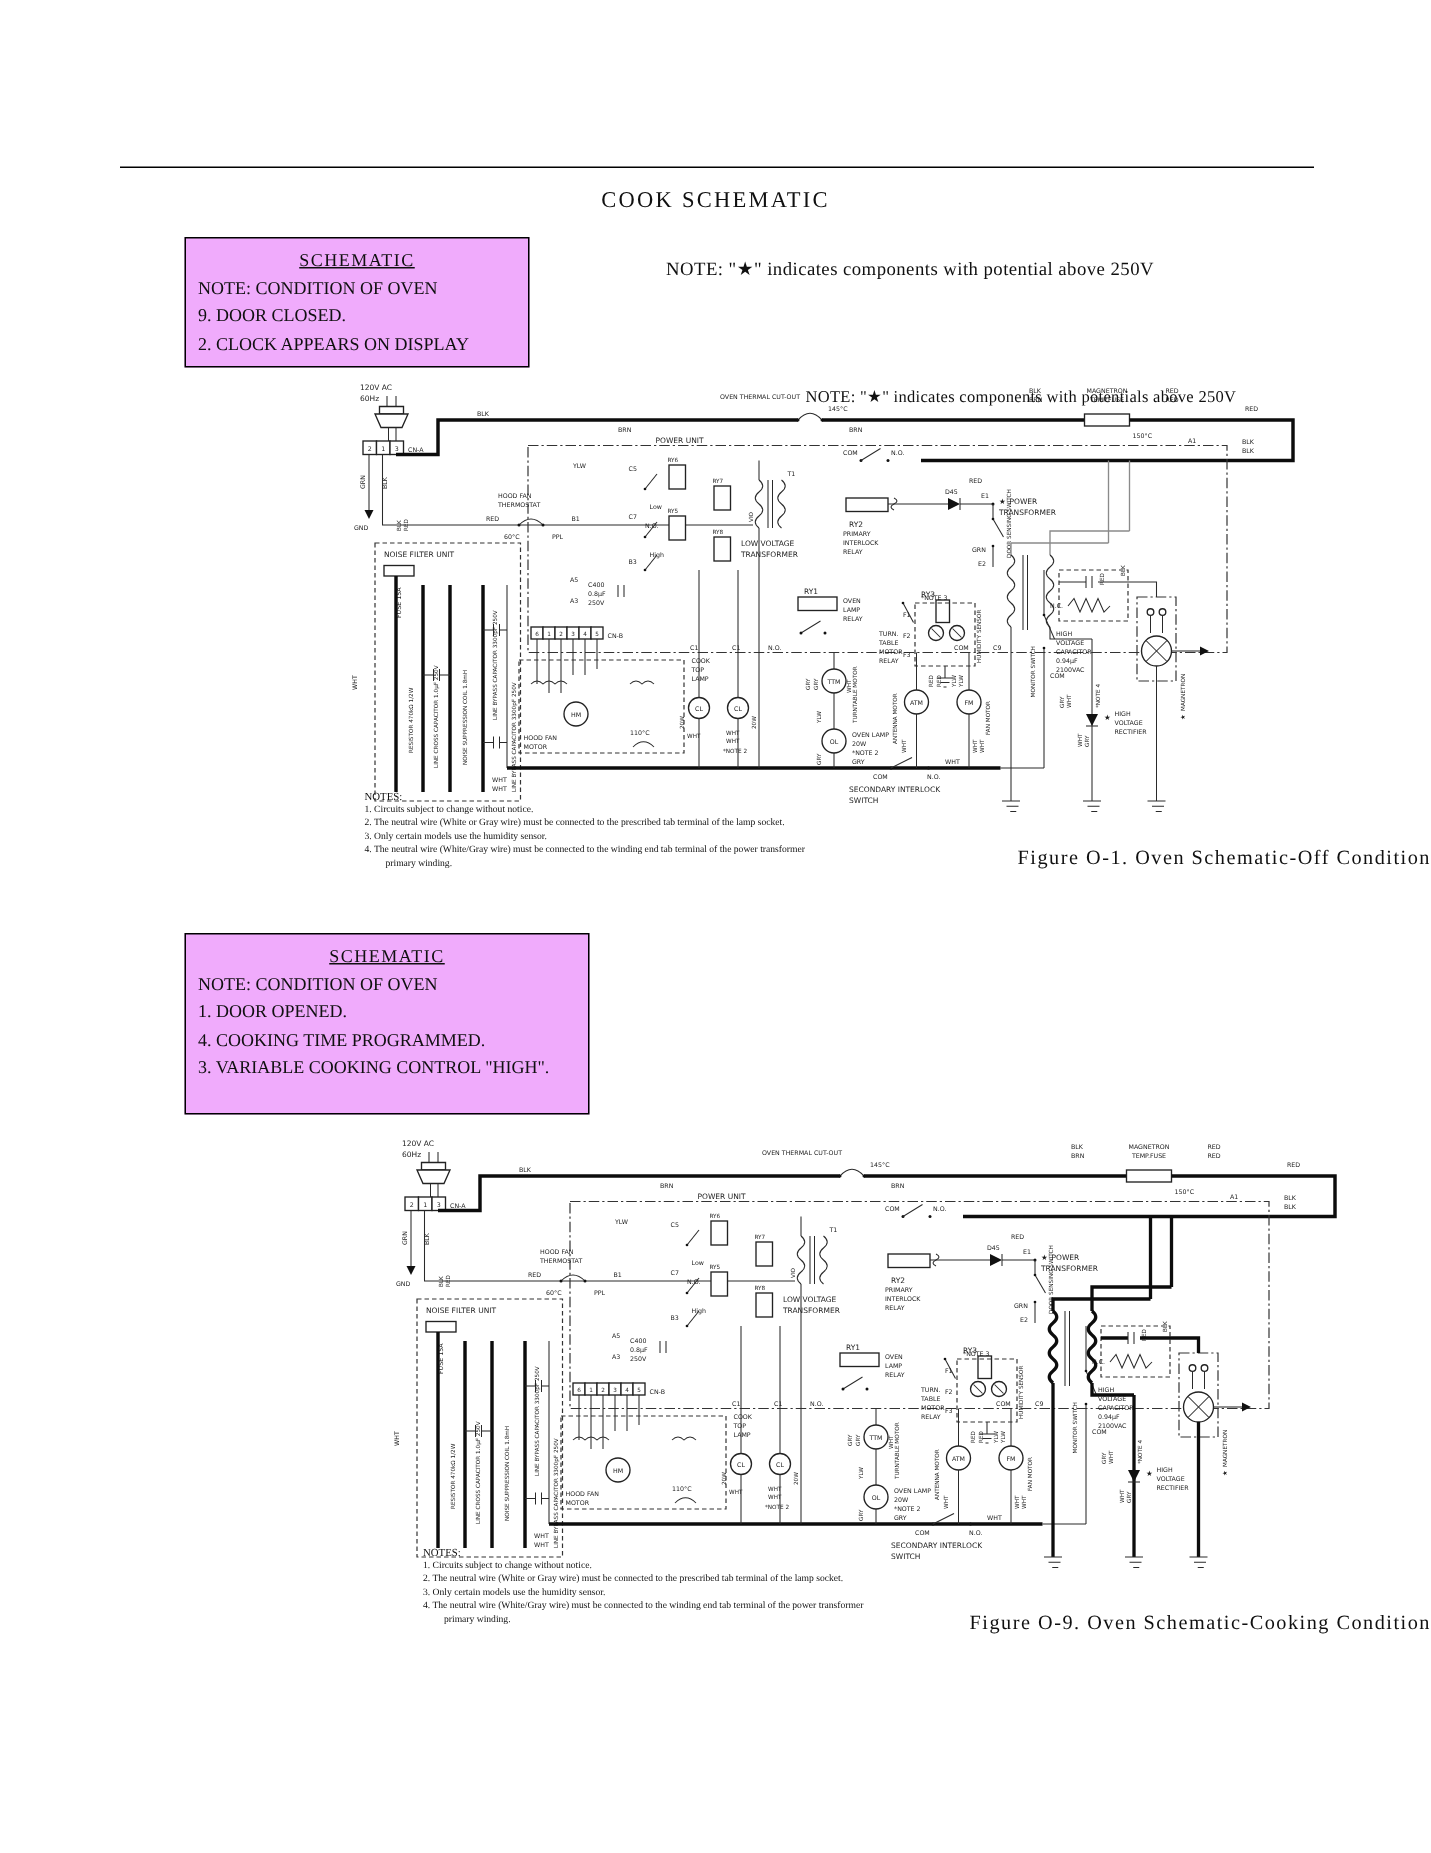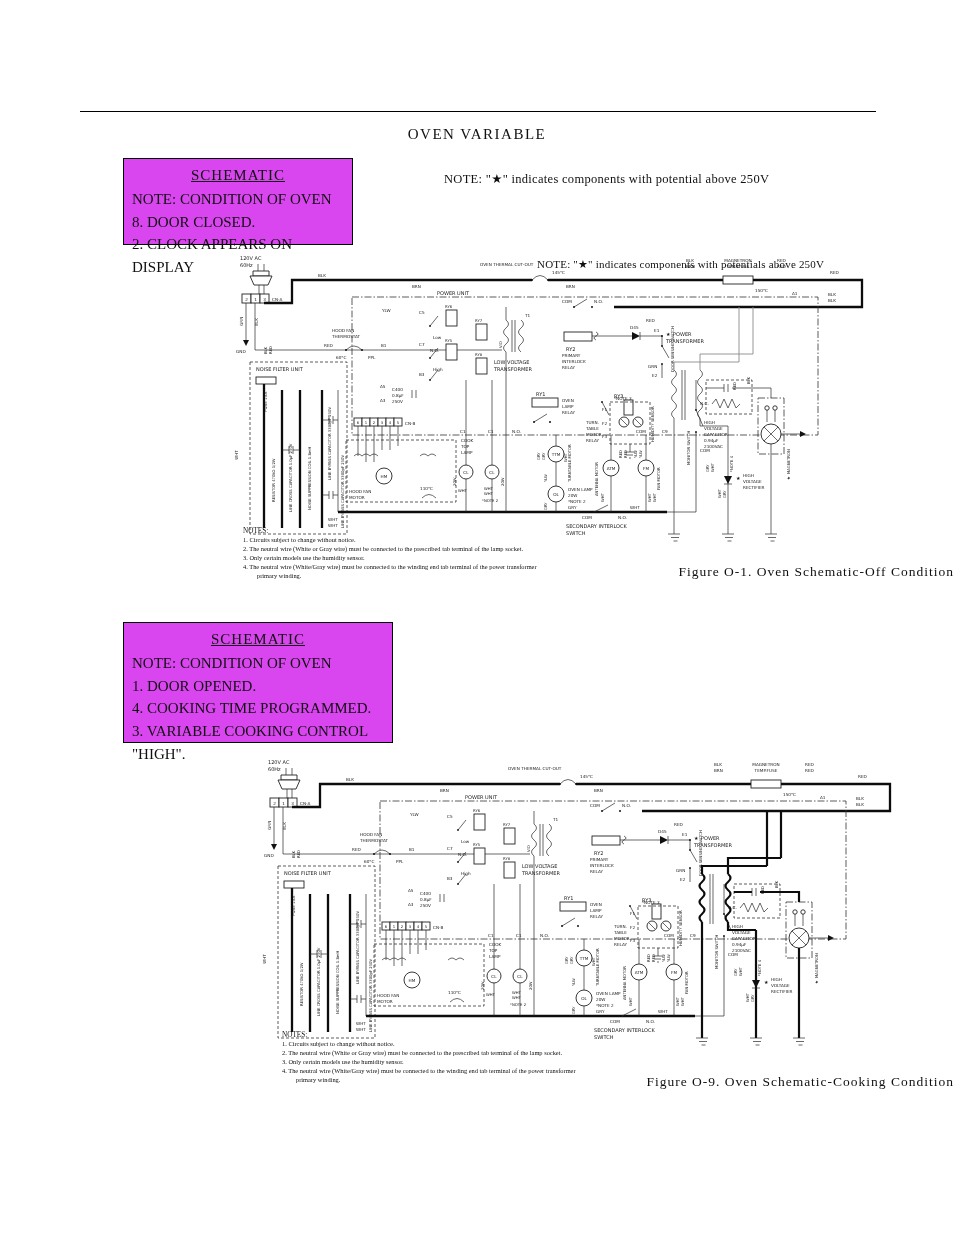--- a/index.html
+++ b/index.html
@@ -1,21 +1,21 @@
 <!DOCTYPE html>
 <html><head>
 <meta charset="utf-8">
 <style>
   html,body{margin:0;padding:0;background:#ddd}
   .page{position:relative;width:954px;height:1235px;background:#fff;
         font-family:"Liberation Serif",serif;color:#101010;overflow:hidden}
   .abs{position:absolute}
   .topline{left:80px;top:111px;width:796px;border-top:1.6px solid #000;height:0}
   .title{left:0;top:126px;width:954px;text-align:center;font-size:15px;letter-spacing:1.5px}
-  .schem-box{border:1.6px solid #000;font-size:15px;line-height:1.52;padding:5px 8px 8px 8px;background:#d946ef}
+  .schem-box{border:1.6px solid #000;font-size:12px;line-height:1.52;padding:5px 8px 8px 8px;background:#f0abfc}
   .box1{left:123px;top:158px;width:212px;height:72px}
   .box2{left:123px;top:622px;width:252px;height:106px}
   .schem-box .hd{text-align:center;text-decoration:underline;letter-spacing:1px;margin-bottom:1px}
   .note1{left:444px;top:171px;font-size:12.5px;letter-spacing:.3px}
   .note2{left:537px;top:258px;font-size:11px;letter-spacing:.2px}
   .fig1{left:234px;top:250px}
   .fig2{left:262px;top:754px}
   .notes{font-size:6.4px;line-height:1.4;width:385px}
   .notes .nh{font-size:7.2px}
   .notes .cont{padding-left:14px}
@@ -36,26 +36,26 @@
   .comp{fill:#fff;stroke:#222;stroke-width:.9}
   .blk{fill:#111;stroke:none}
   .cooking .live{stroke-width:2.2;stroke:#0c0c0c}
 </style>
 </head>
 <body>
 
 <div class="page">
 
   <div class="abs topline"></div>
-  <div class="abs title">OVEN VARIABLE</div>
+  <div class="abs title">COOK SCHEMATIC</div>
 
   <div class="abs schem-box box1">
     <div class="hd">SCHEMATIC</div>
     <div>NOTE: CONDITION OF OVEN</div>
-    <div>8. DOOR CLOSED.</div>
+    <div>9. DOOR CLOSED.</div>
     <div>2. CLOCK APPEARS ON DISPLAY</div>
   </div>
 
   <div class="abs note1">NOTE: "★" indicates components with potential above 250V</div>
   <div class="abs note2">NOTE: "★" indicates components with potentials above 250V</div>
 
   <div class="abs fig1" id="fig1">
   <svg width="642" height="312" viewBox="0 0 642 312" xmlns="http://www.w3.org/2000/svg">
 
     <g>

